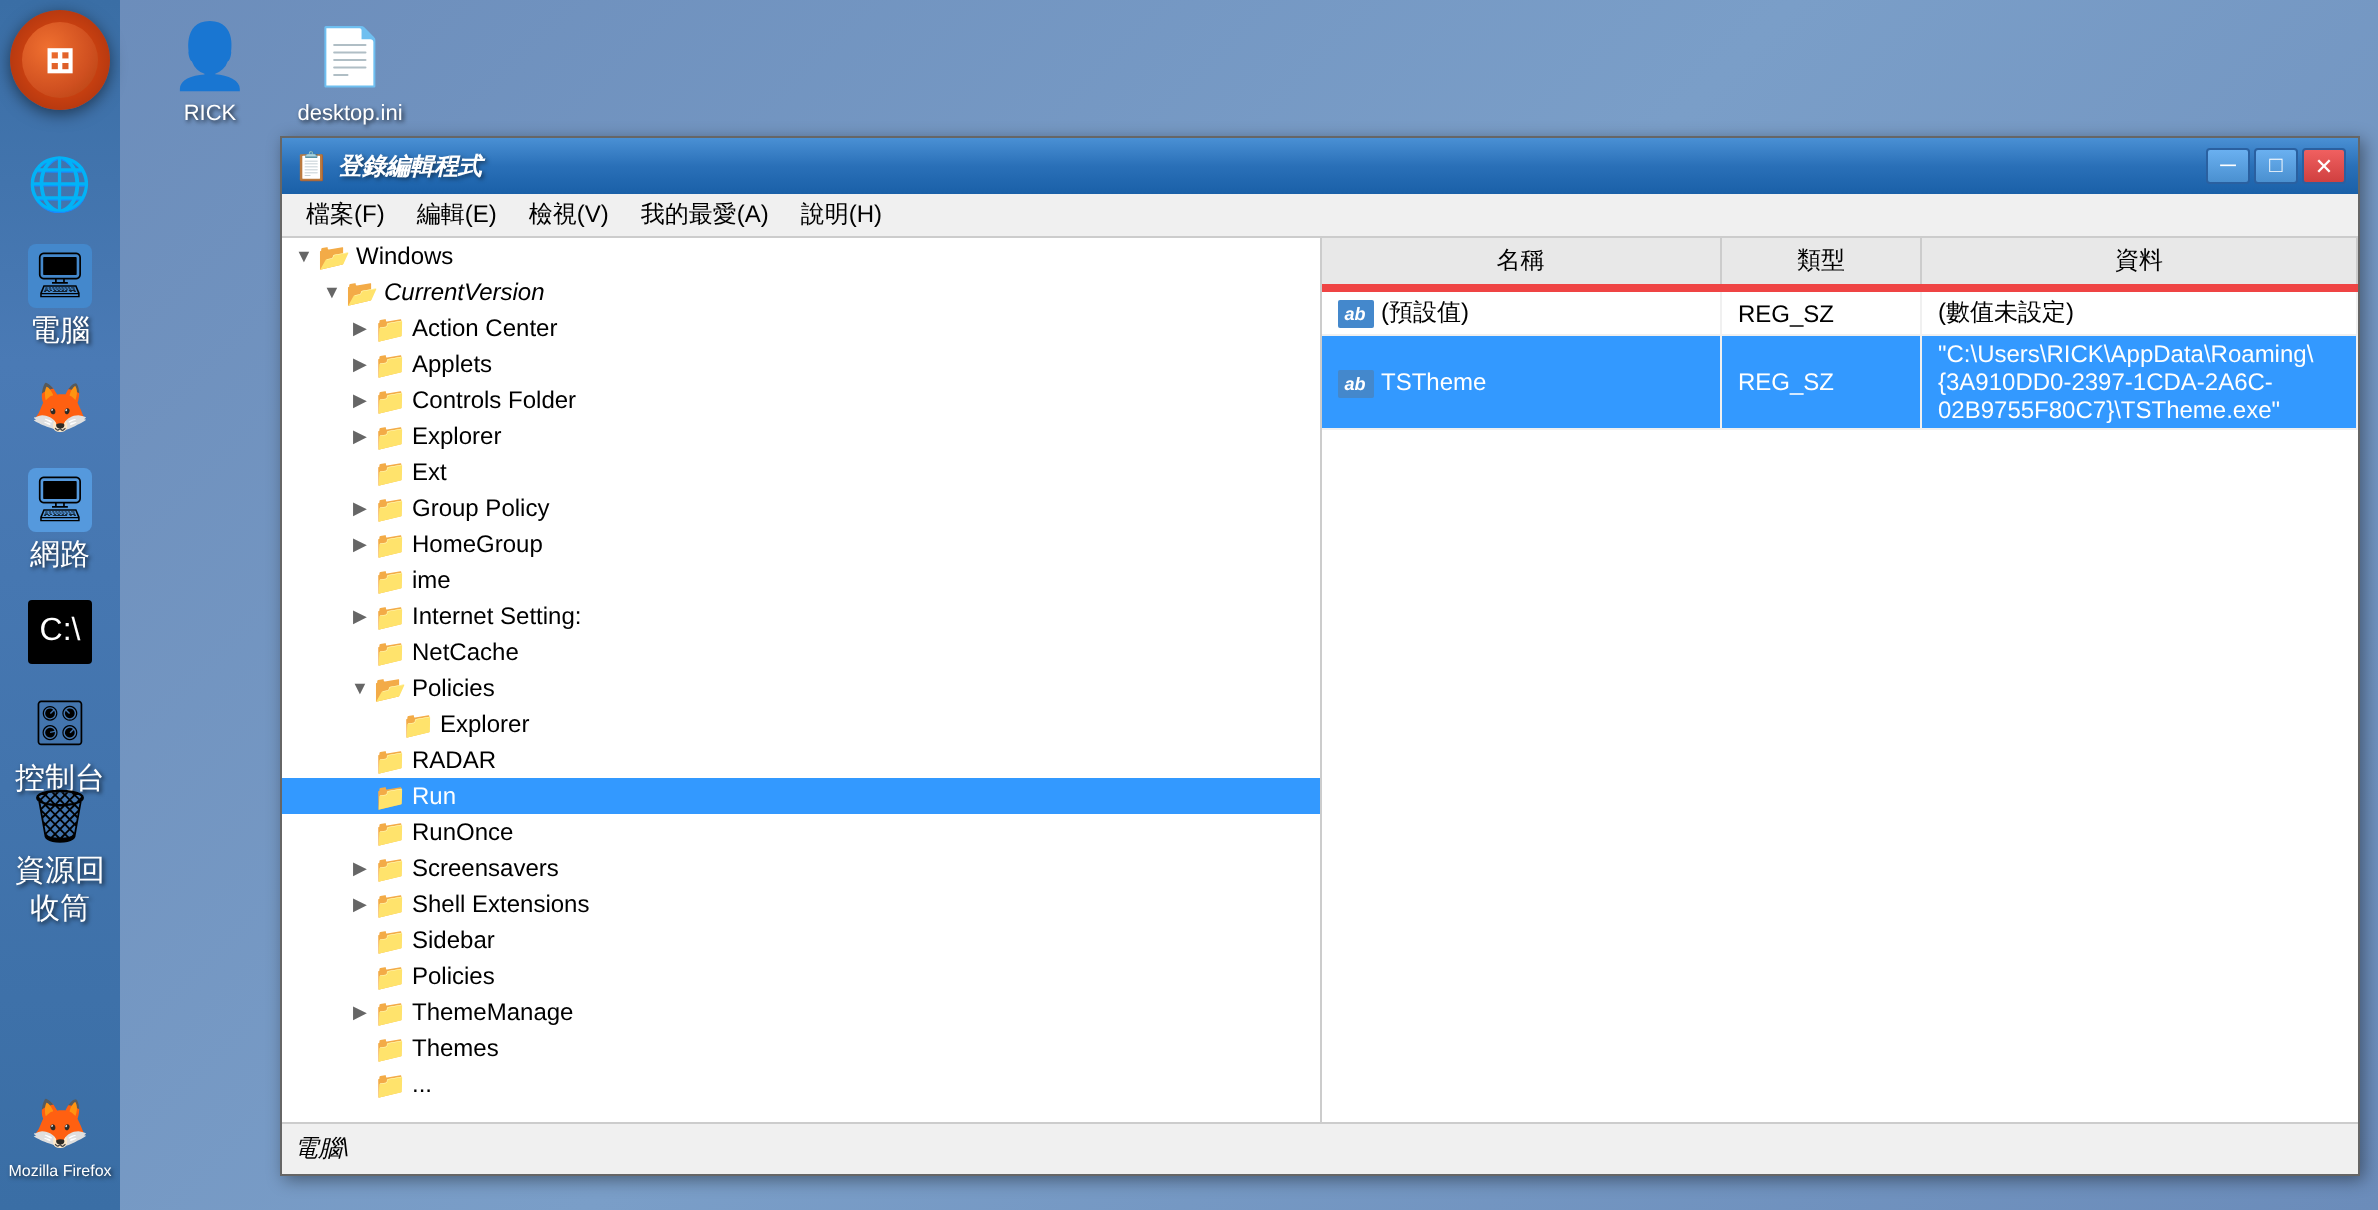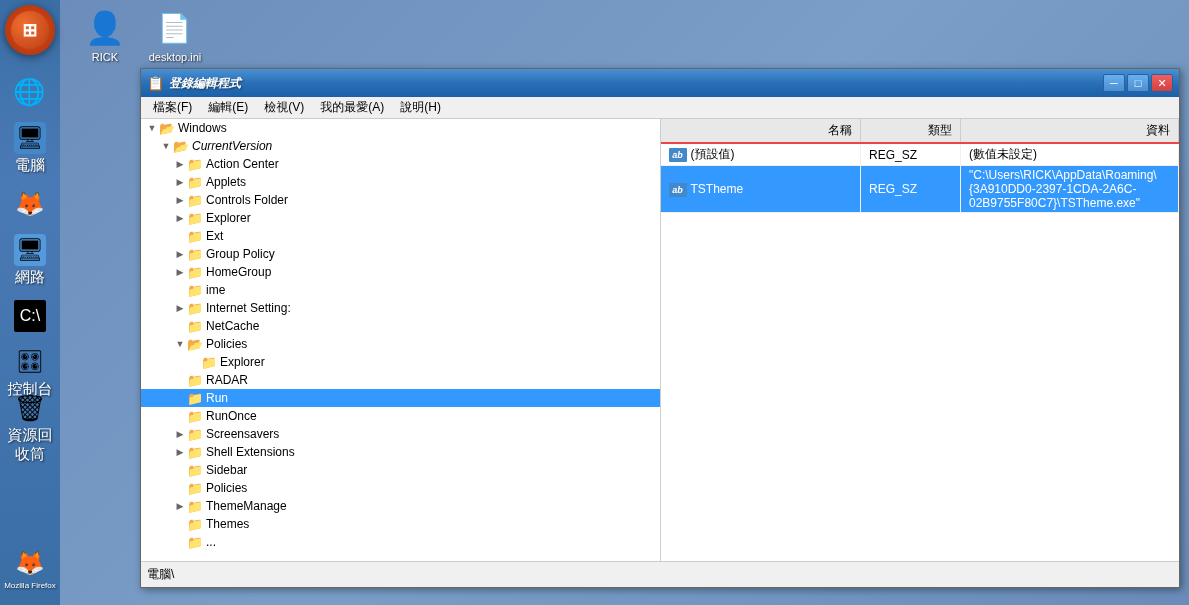--- a/index.html
+++ b/index.html
@@ -252,24 +252,24 @@
       overflow: auto;
     }
 
     .reg-table {
       width: 100%;
       border-collapse: collapse;
       font-size: 12px;
     }
     .reg-table th {
       background: #e8e8e8;
-      border-bottom: 2px solid #ef4444;
+      border-bottom: 4px solid #ef4444;
       border-right: 1px solid #ccc;
       padding: 3px 8px;
-      text-align: right;
+      text-align: center;
       font-weight: normal;
       position: sticky;
       top: 0;
     }
     .reg-table td {
       padding: 2px 8px;
       border-bottom: 1px solid #f0f0f0;
       border-right: 1px solid #f0f0f0;
     }
     .reg-row.selected { background: #3399ff; color: white; }
@@ -297,20 +297,21 @@
       border-top: 1px solid #ccc;
       display: flex;
       align-items: center;
       padding: 0 6px;
       flex-shrink: 0;
       font-size: 12px;
     }
     .status-path-label {
       color: #000;
       margin-right: 4px;
+      font-style: italic;
     }
     .status-path-value {
       background: white;
       border: 2px solid #e03030;
       padding: 1px 8px;
       color: #000;
       font-size: 12px;
     }
 
     

